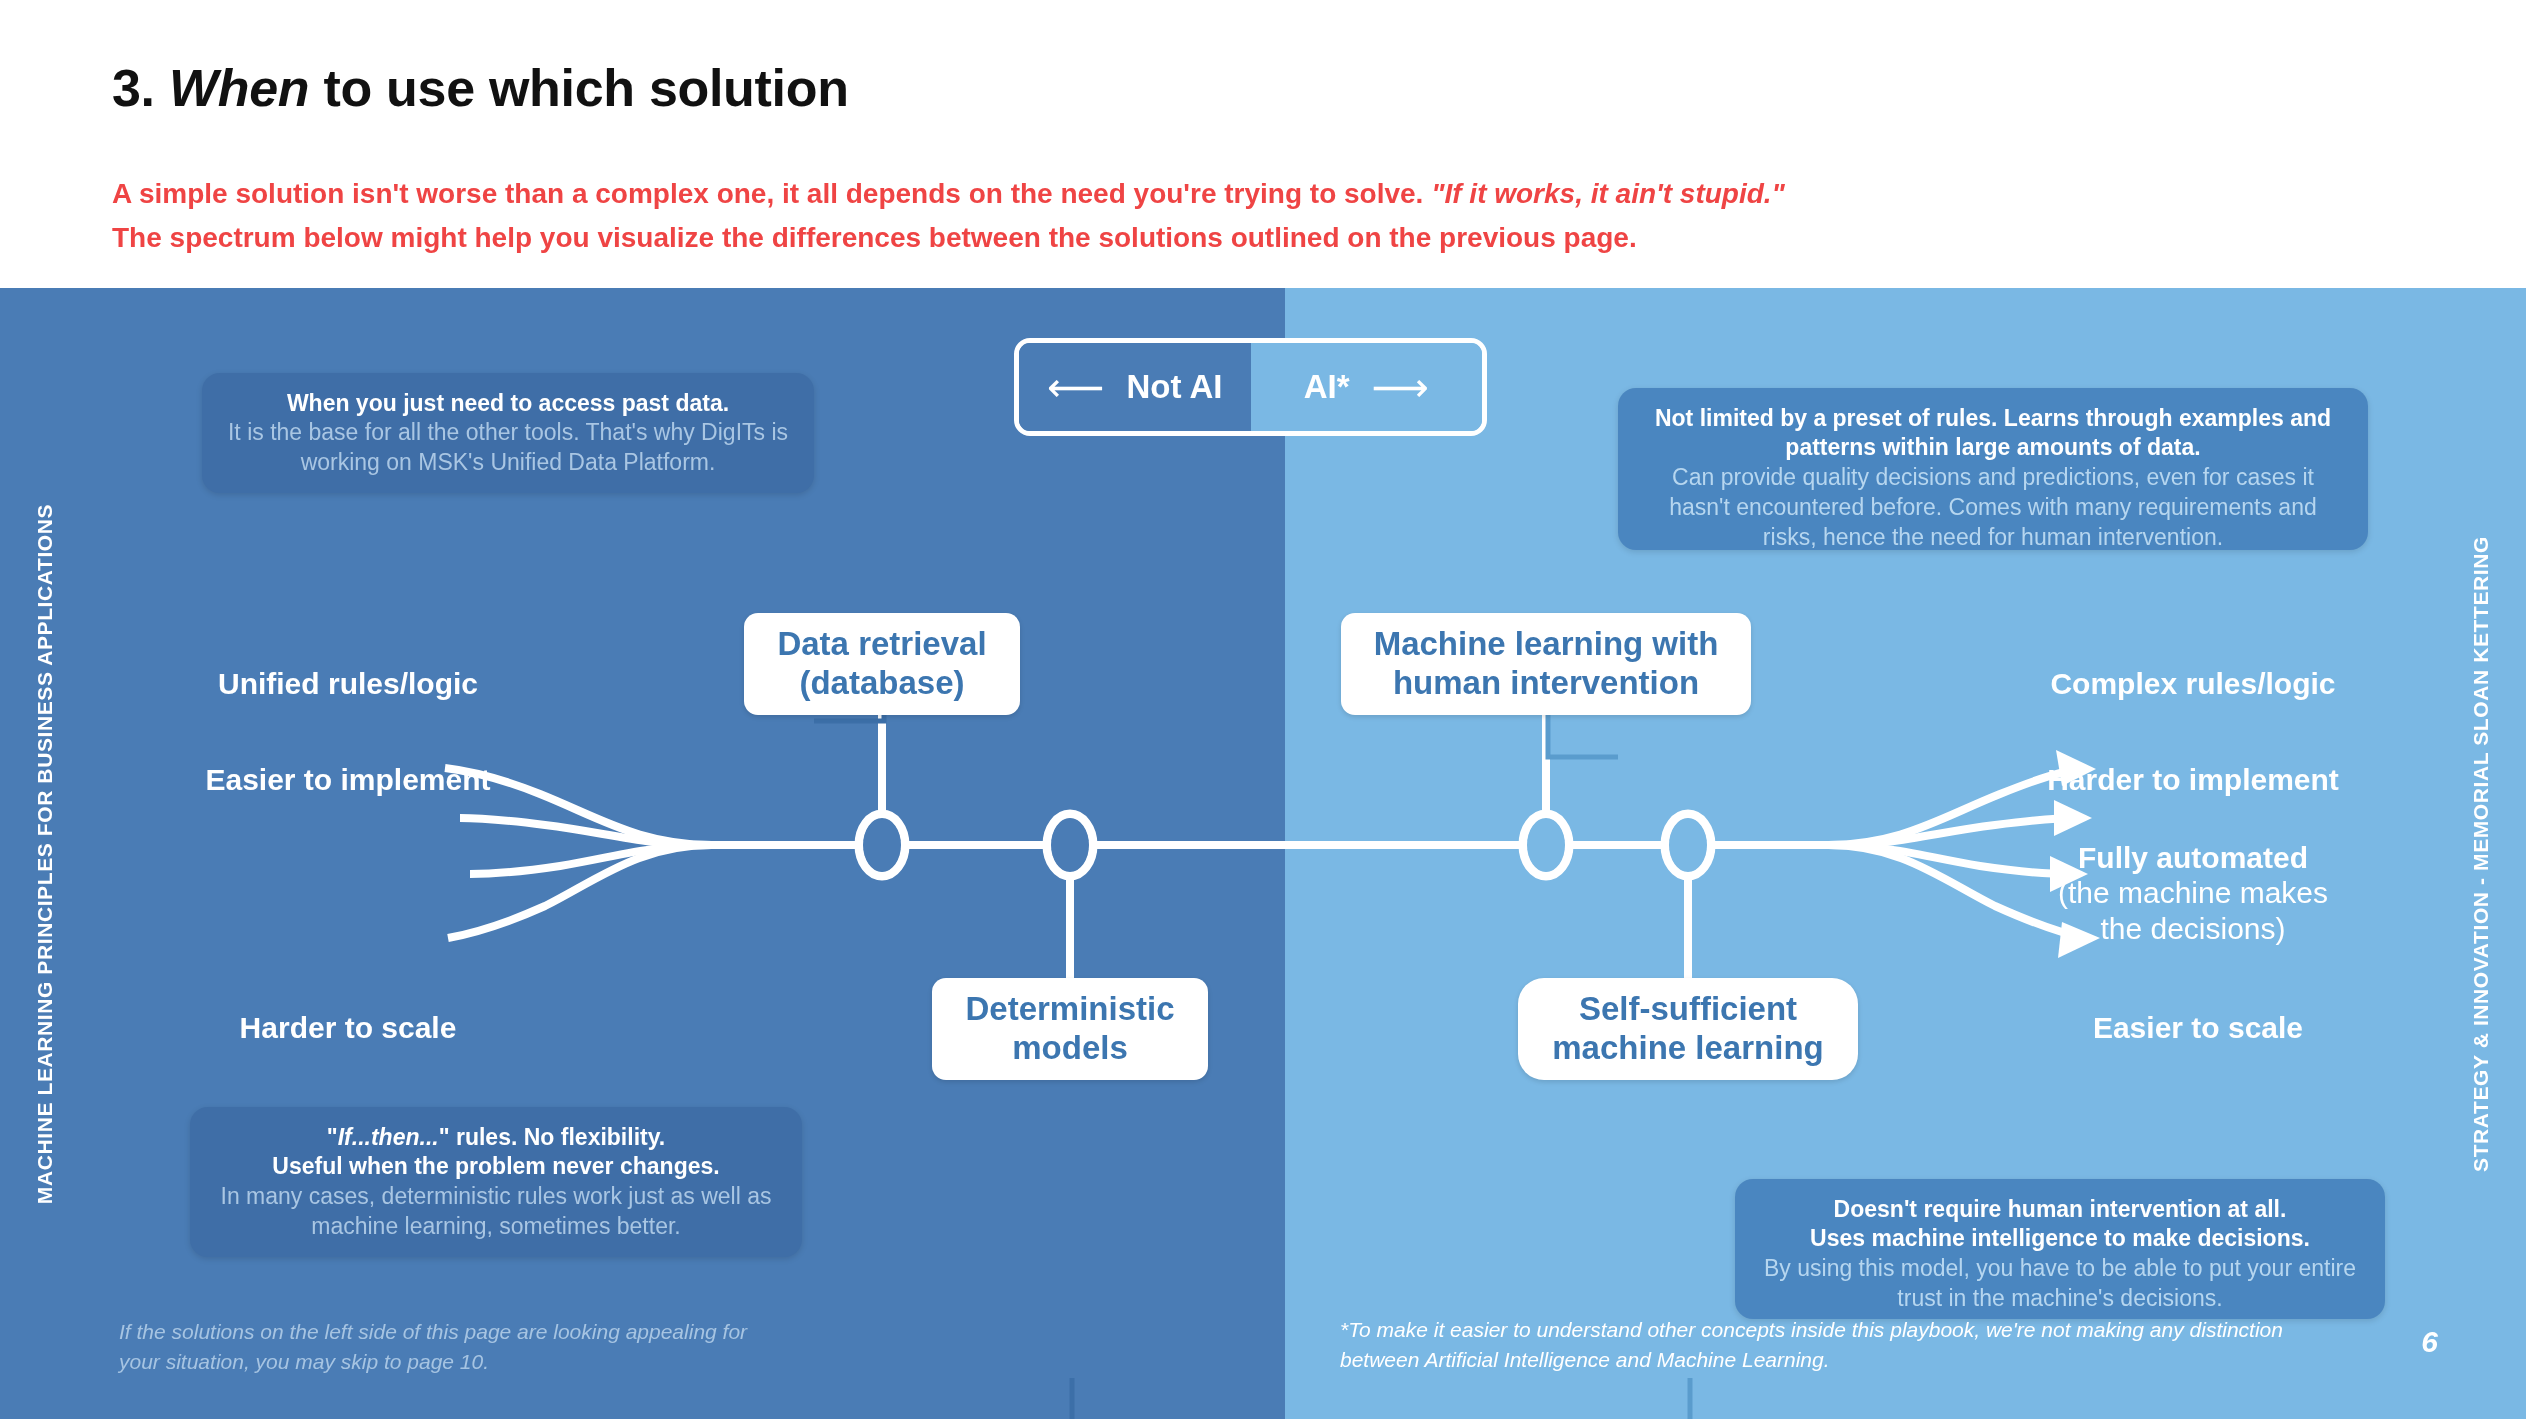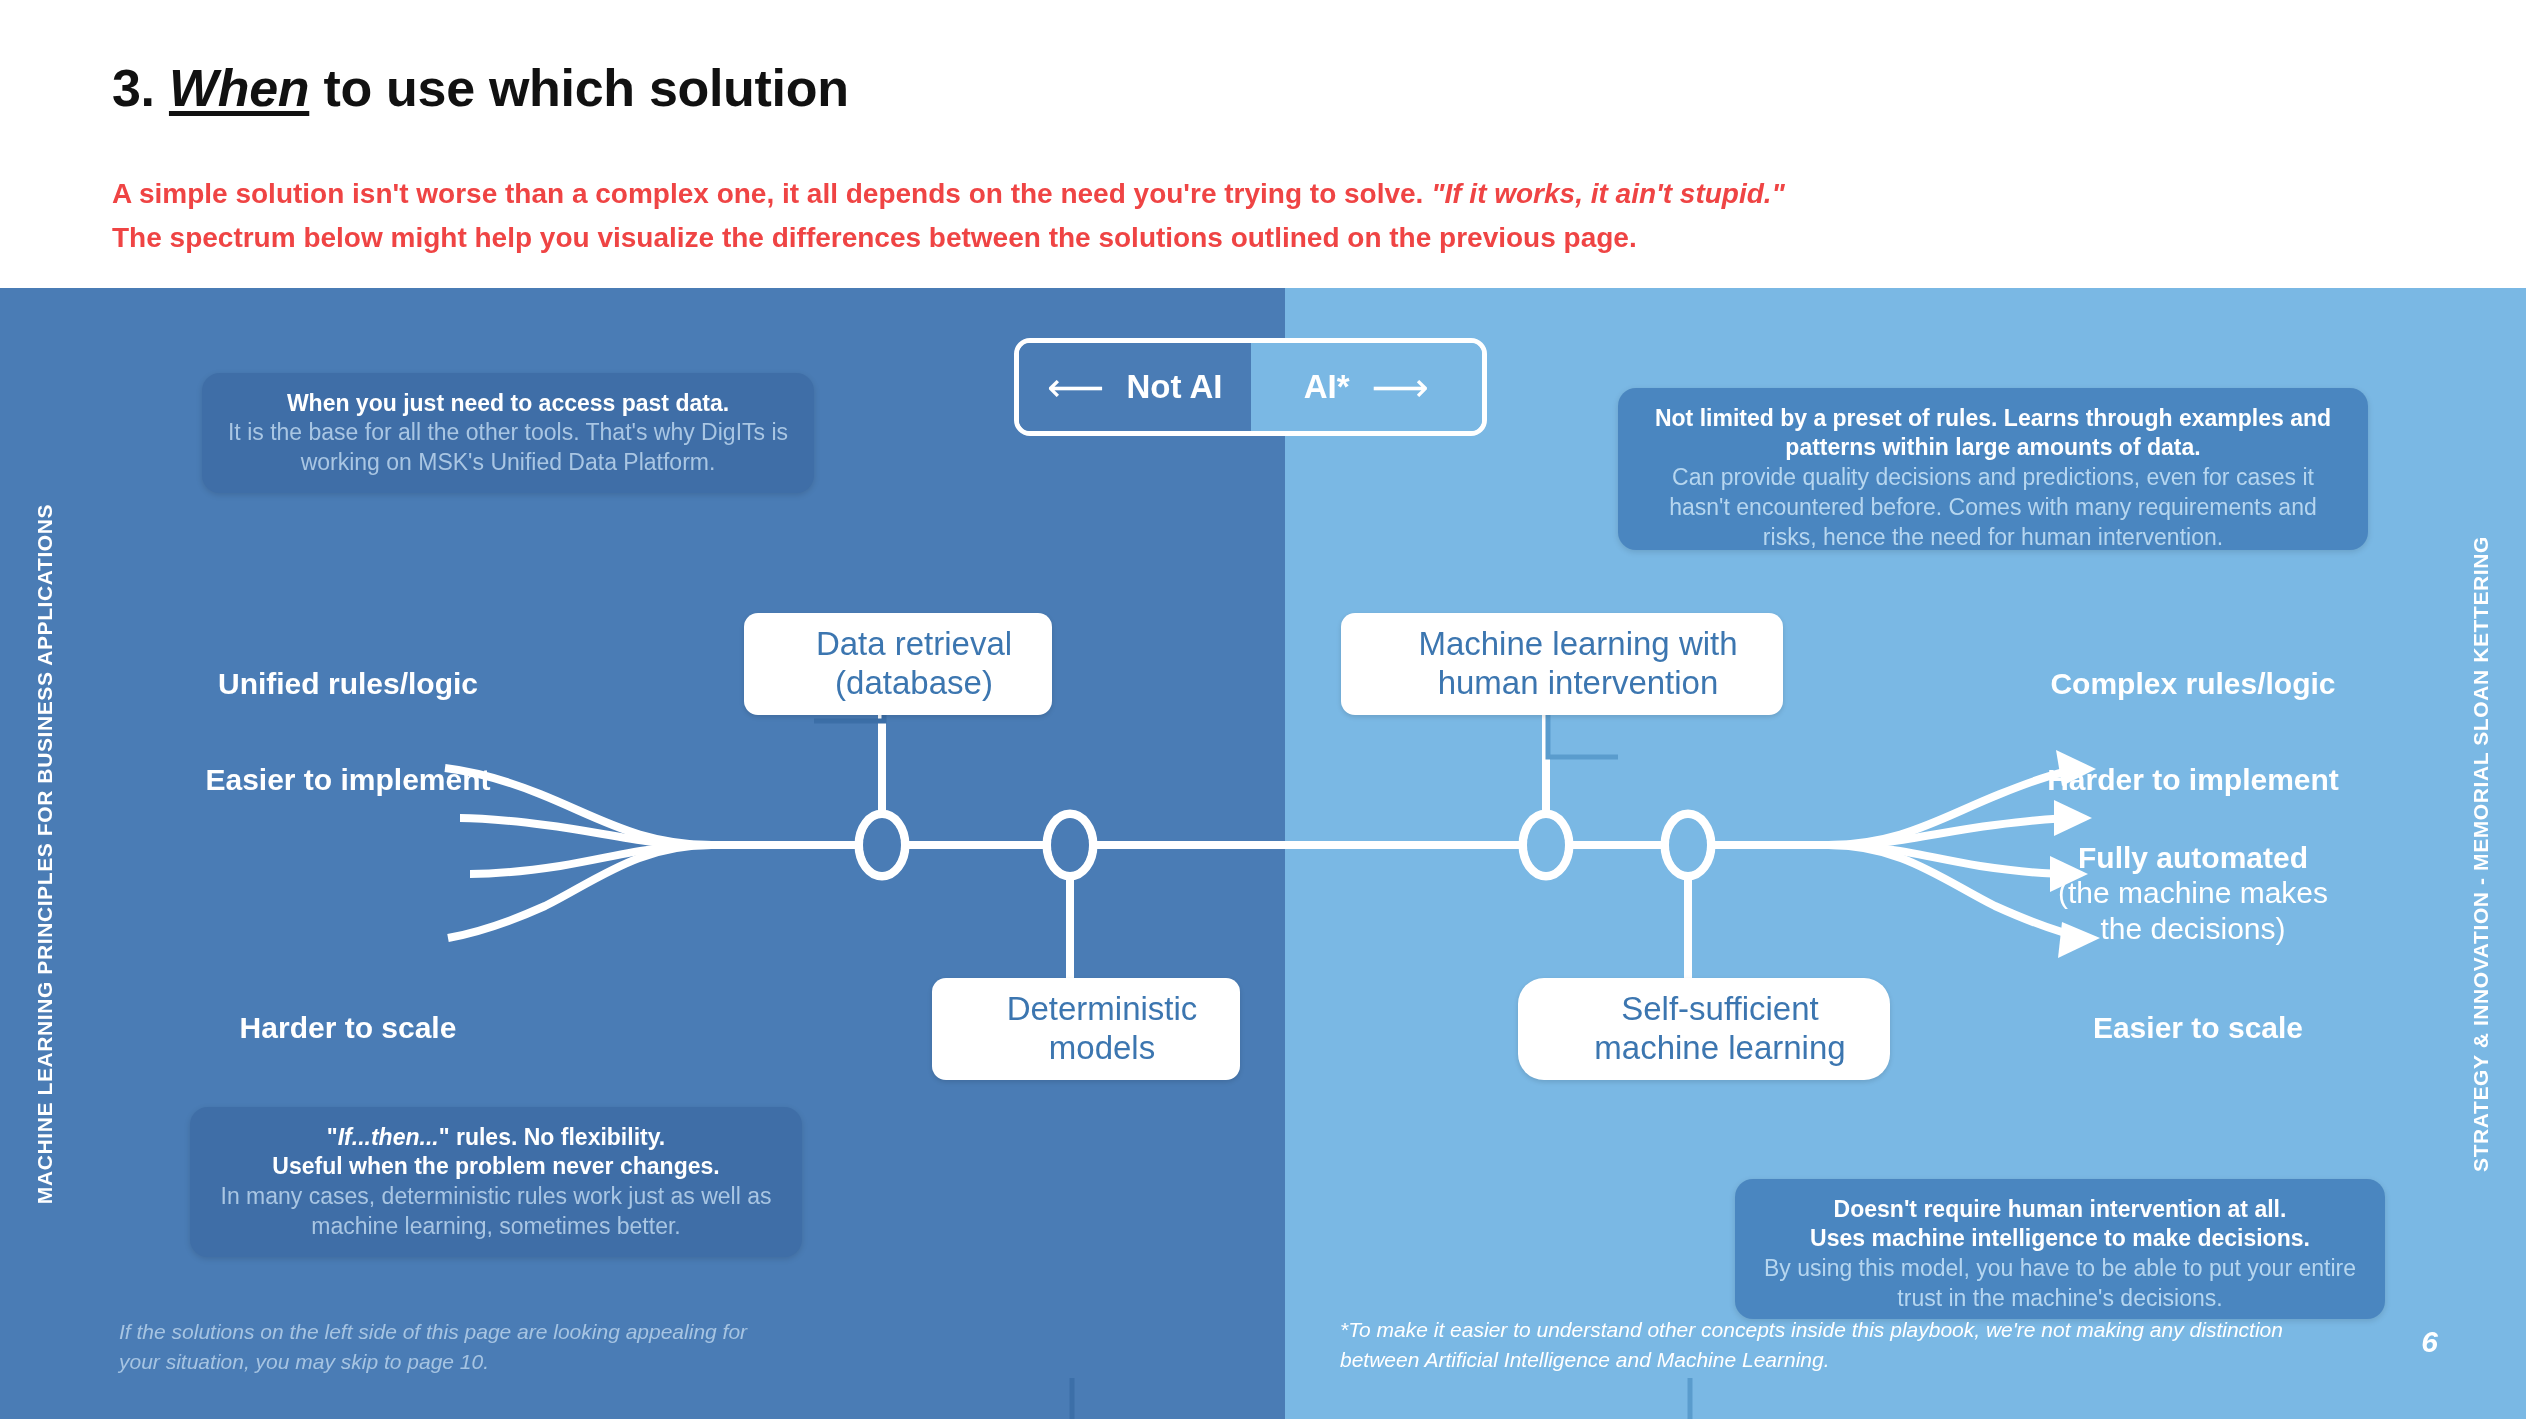--- a/index.html
+++ b/index.html
@@ -15,21 +15,21 @@
   
   .header{
     position:absolute;left:0;top:0;width:2526px;height:288px;
     background:#ffffff;
   }
   .page-title{
     position:absolute;left:112px;top:58px;
     font-size:52px;font-weight:bold;color:#111111;
     letter-spacing:-0.3px;white-space:nowrap;
   }
-  .page-title .em{font-style:italic;text-decoration:underline;text-underline-offset:5px;}
+  .page-title .em{font-style:italic;text-underline-offset:5px;}
   .sub-line{
     position:absolute;left:112px;
     font-size:28px;font-weight:bold;color:#ef4444;white-space:nowrap;
   }
   .sub-line.l1{top:178px;}
   .sub-line.l2{top:222px;}
   .sub-line .quote{font-style:italic;}
 
   
   .band{position:absolute;left:0;top:288px;width:2526px;height:1131px;}
@@ -62,23 +62,22 @@
   .legend-half.ai{background:#7ab8e4;}
   .legend-arrow{font-size:40px;line-height:1;font-weight:normal;}
 
   
   .wires{position:absolute;left:0;top:288px;width:2526px;height:1131px;pointer-events:none;}
 
   
   .node{
     position:absolute;background:#ffffff;border-radius:14px;
     display:flex;align-items:center;justify-content:center;text-align:center;
-    color:#3c76b0;font-size:33px;font-weight:normal;line-height:1.17;
+    color:#3c76b0;font-size:33px;font-weight:bold;line-height:1.17;
     box-shadow:0 2px 5px rgba(0,0,0,.13);
-    padding-left:32px;
   }
   #node-data-retrieval{left:744px;top:613px;width:276px;height:102px;}
   #node-deterministic{left:932px;top:978px;width:276px;height:102px;}
   #node-ml-human{left:1341px;top:613px;width:410px;height:102px;}
   #node-self-suff{left:1518px;top:978px;width:340px;height:102px;border-radius:26px;}
 
   
   .attr{
     position:absolute;text-align:center;color:#ffffff;
     font-size:30px;line-height:1.18;white-space:nowrap;

